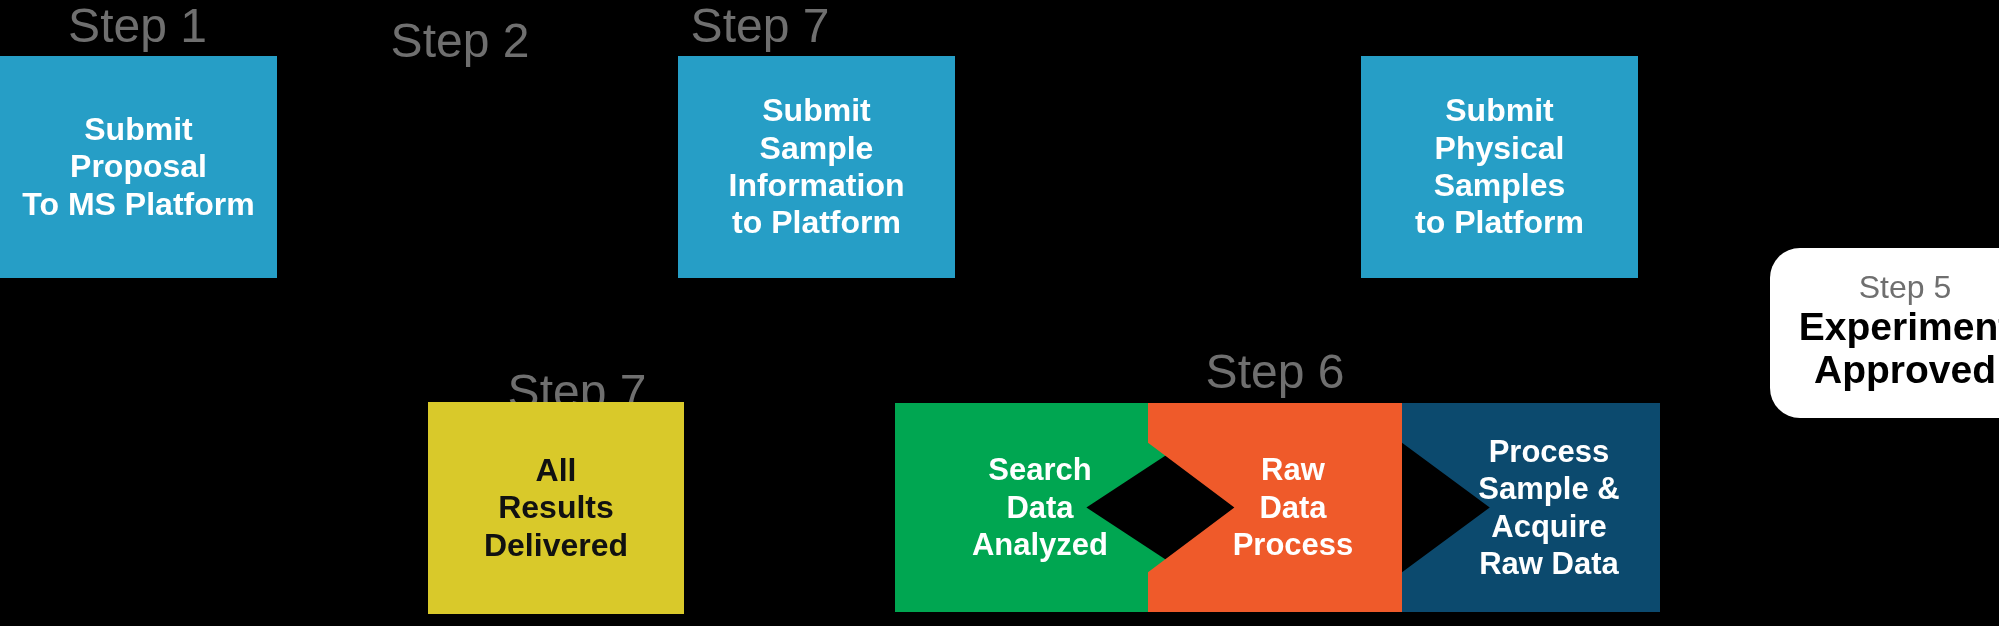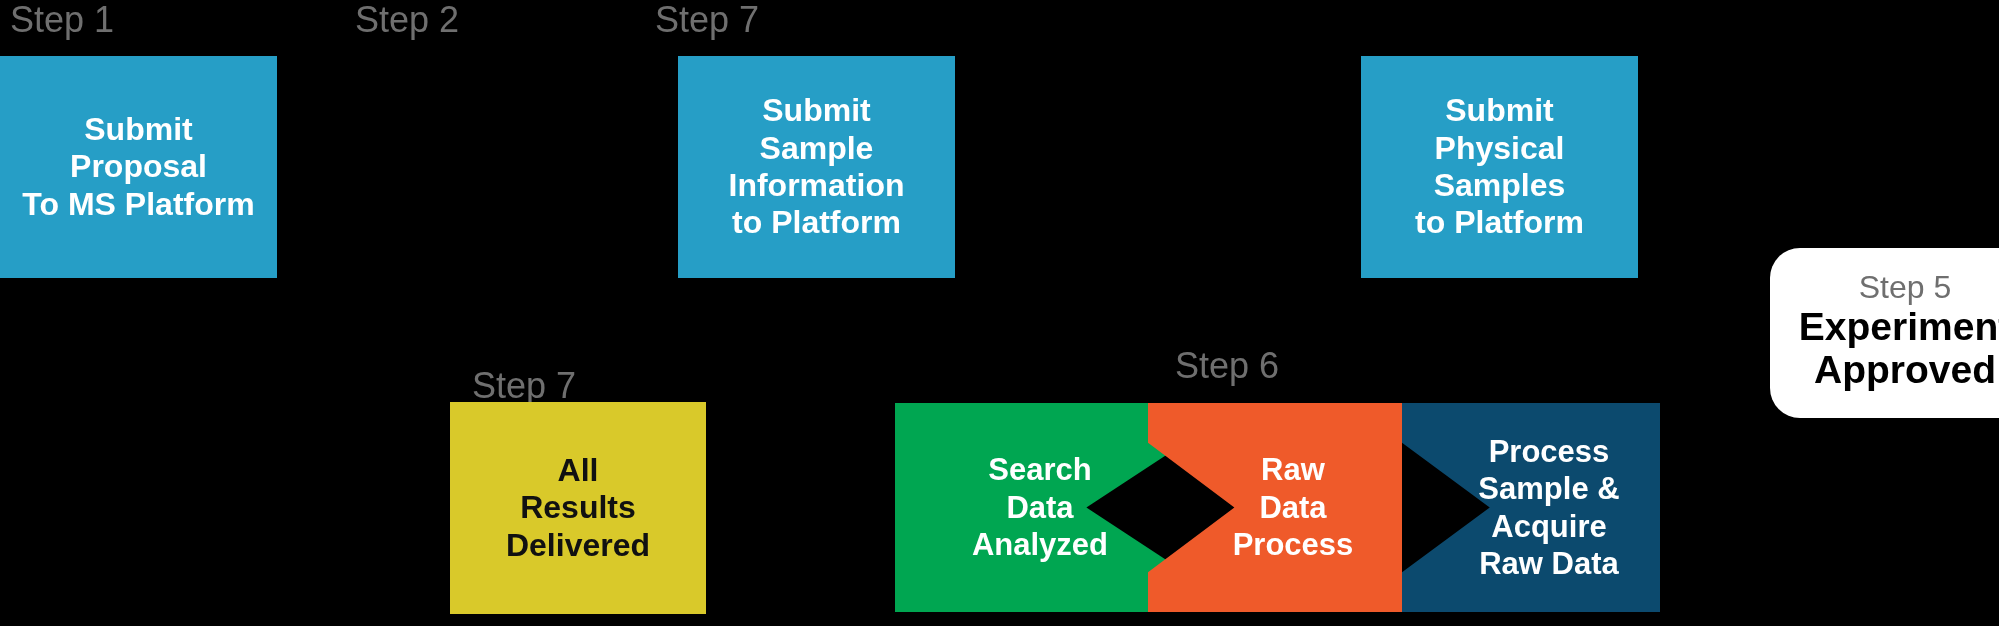--- a/index.html
+++ b/index.html
@@ -13,25 +13,25 @@
     height: 626px;
     background: #000000;
     overflow: hidden;
     font-family: "Liberation Sans", sans-serif;
   }
 
   
   .step-label {
     position: absolute;
     color: #6f6f6f;
-    font-size: 36px;
+    font-size: 48px;
     font-weight: 400;
     line-height: 1;
     white-space: nowrap;
-    text-align: left;
+    text-align: center;
     letter-spacing: 0px;
   }
 
   
   .box {
     position: absolute;
     display: flex;
     align-items: center;
     justify-content: center;
     text-align: center;
@@ -121,21 +121,21 @@
 
 <div id="canvas">
 
   <div class="step-label" style="left:10px; top:2px; width:255px;">Step 1</div>
   <div class="box box-blue" style="left:0px; top:56px; width:277px; height:222px; font-size:32px;">
     <span>Submit
 Proposal
 To MS Platform</span>
   </div>
 
-  <div class="step-label" style="left:355px; top:2px; width:210px;">Step 2</div>
+  <div class="step-label" style="left:355px; top:17px; width:210px;">Step 2</div>
 
   <div class="step-label" style="left:655px; top:2px; width:210px;">Step 7</div>
   <div class="box box-blue" style="left:678px; top:56px; width:277px; height:222px; font-size:32px;">
     <span>Submit
 Sample
 Information
 to Platform</span>
   </div>
 
   <div class="box box-blue" style="left:1361px; top:56px; width:277px; height:222px; font-size:32px;">
@@ -145,21 +145,21 @@
 to Platform</span>
   </div>
 
   <div class="card" style="left:1770px; top:248px; width:270px; height:170px;">
     <div class="card-eyebrow">Step 5</div>
     <div class="card-title">Experiment
 Approved</div>
   </div>
 
   <div class="step-label" style="left:472px; top:348px; width:210px;margin-top:20px;">Step 7</div>
-  <div class="box box-yellow" style="left:450px; top:402px; width:256px; height:212px; font-size:32px;">
+  <div class="box box-yellow" style="left:428px; top:402px; width:256px; height:212px; font-size:32px;">
     <span>All
 Results
 Delivered</span>
   </div>
 
   <div class="step-label" style="left:1175px; top:348px; width:200px;">Step 6</div>
 
   <div class="chevron-band" style="left:895px; top:403px; width:765px; height:209px;">
 
     <div class="chev chev-green chev-first" style="left:0px; width:290px;">

